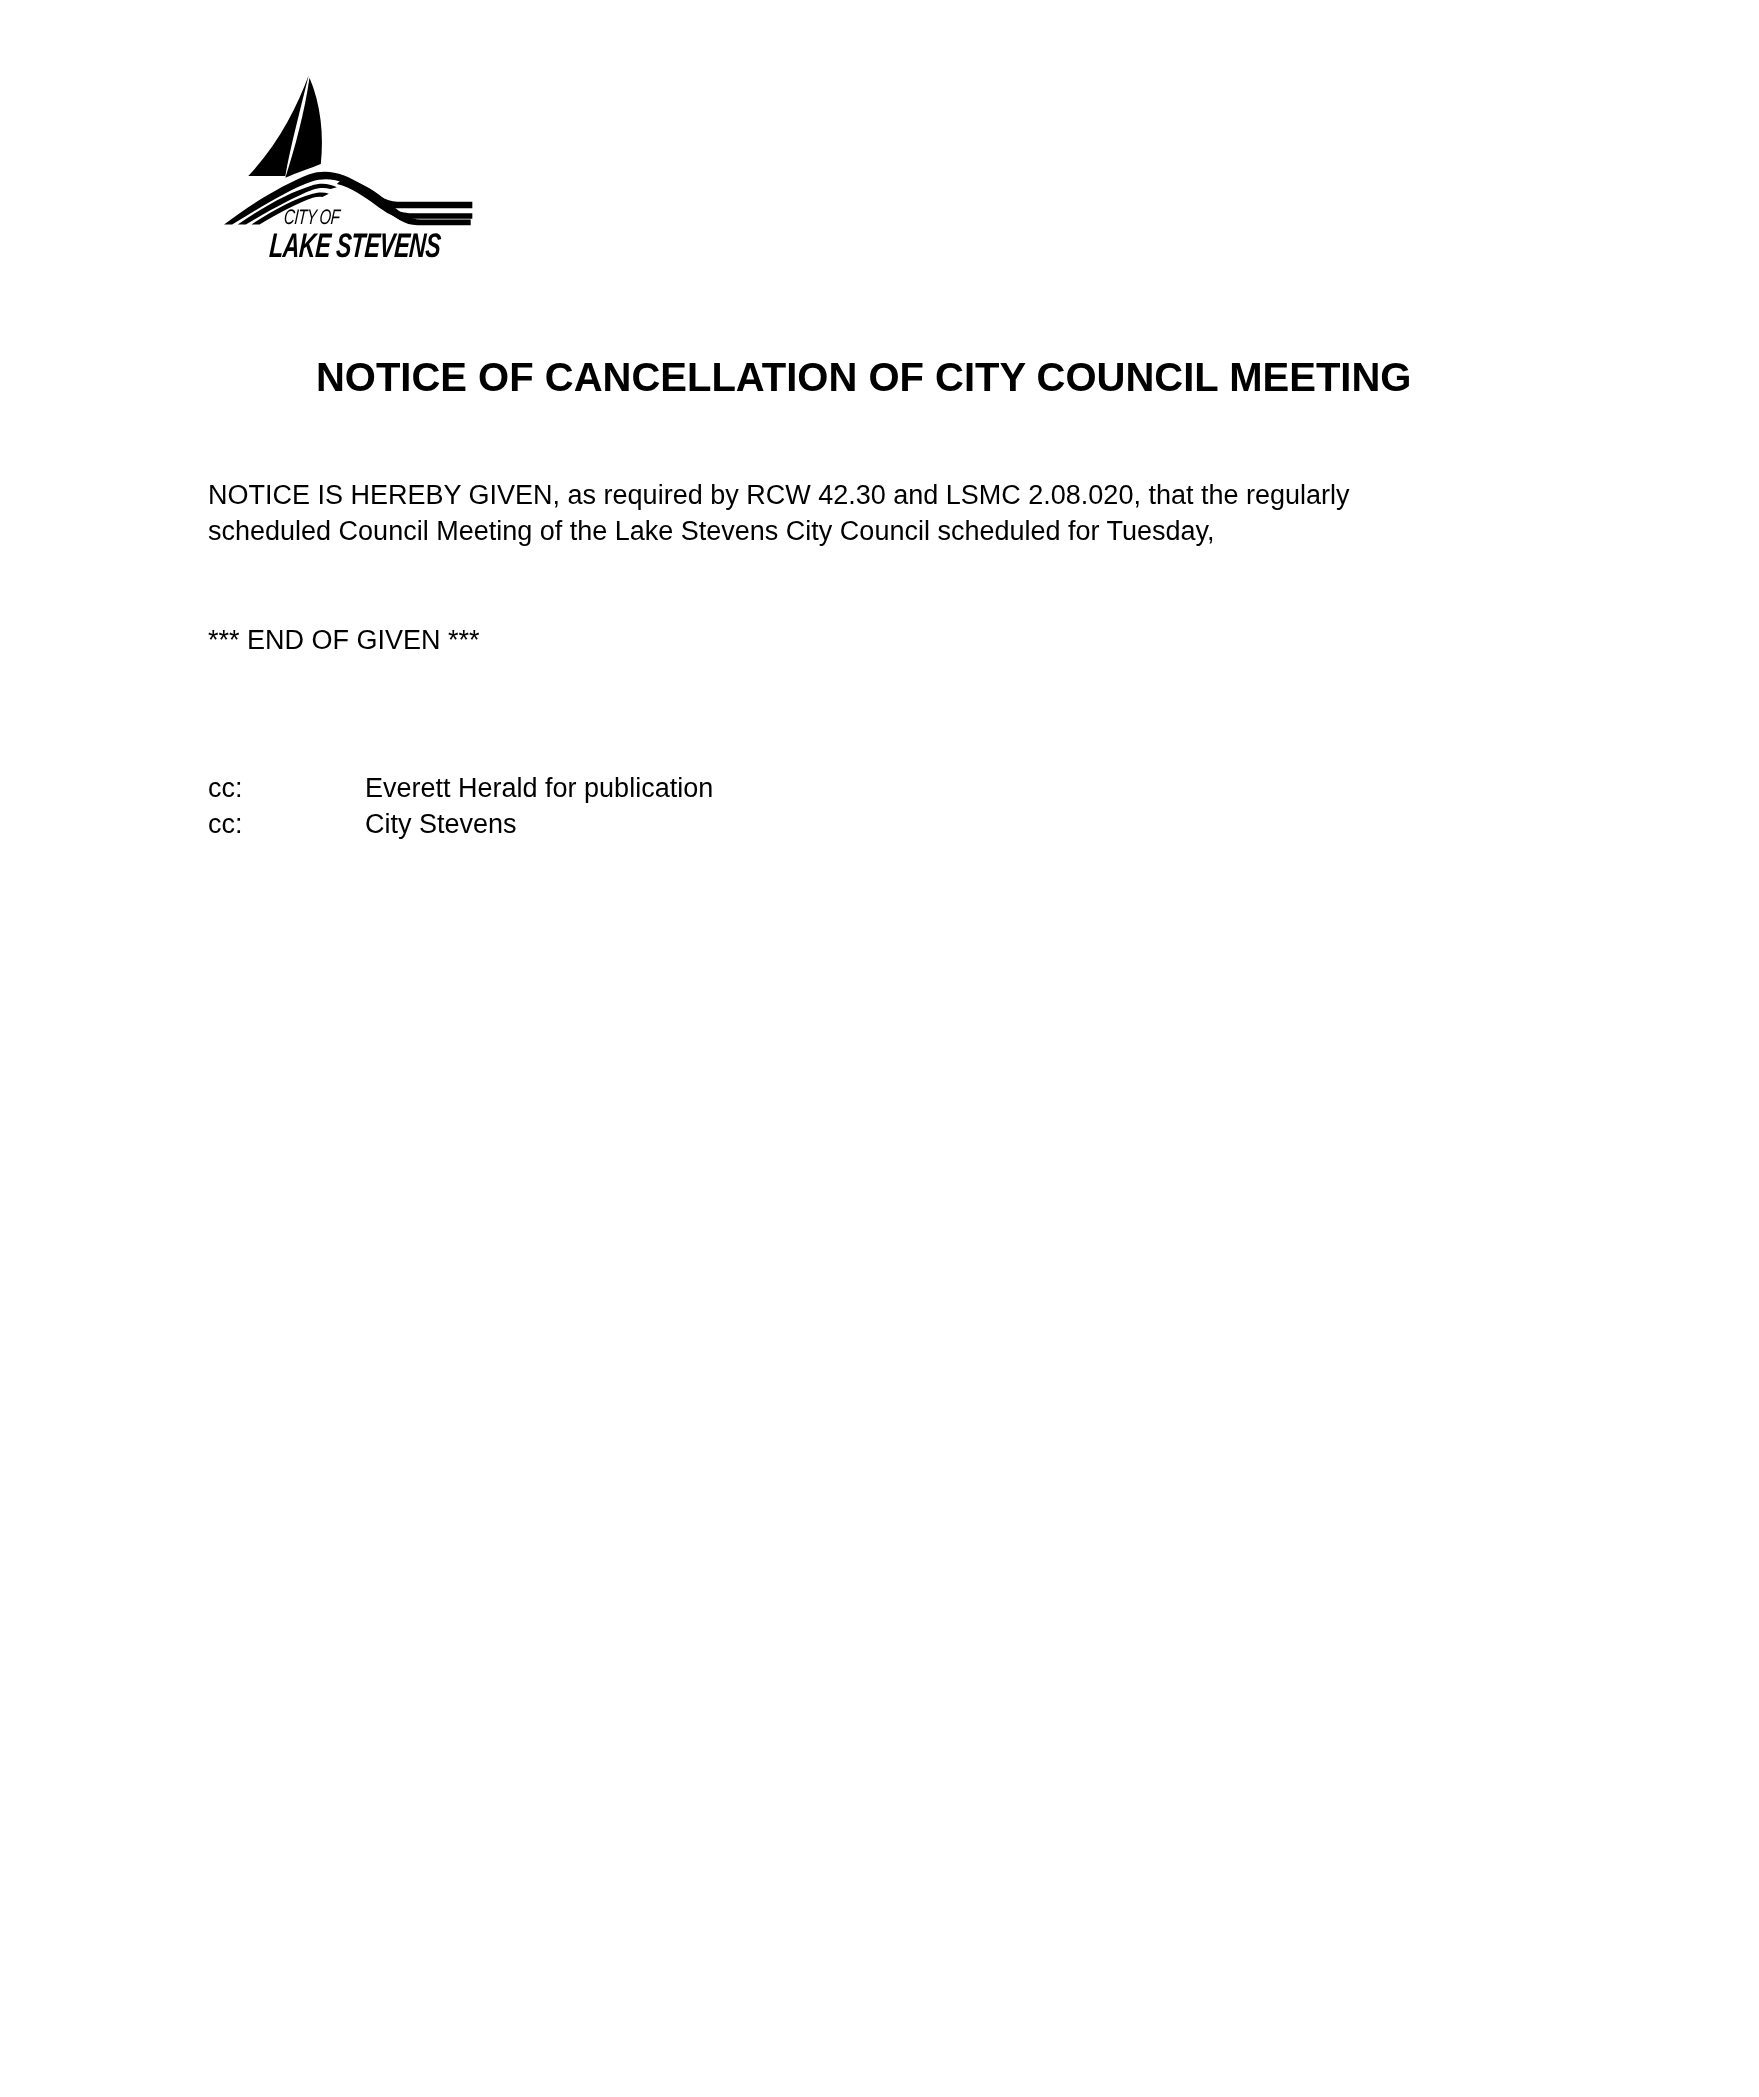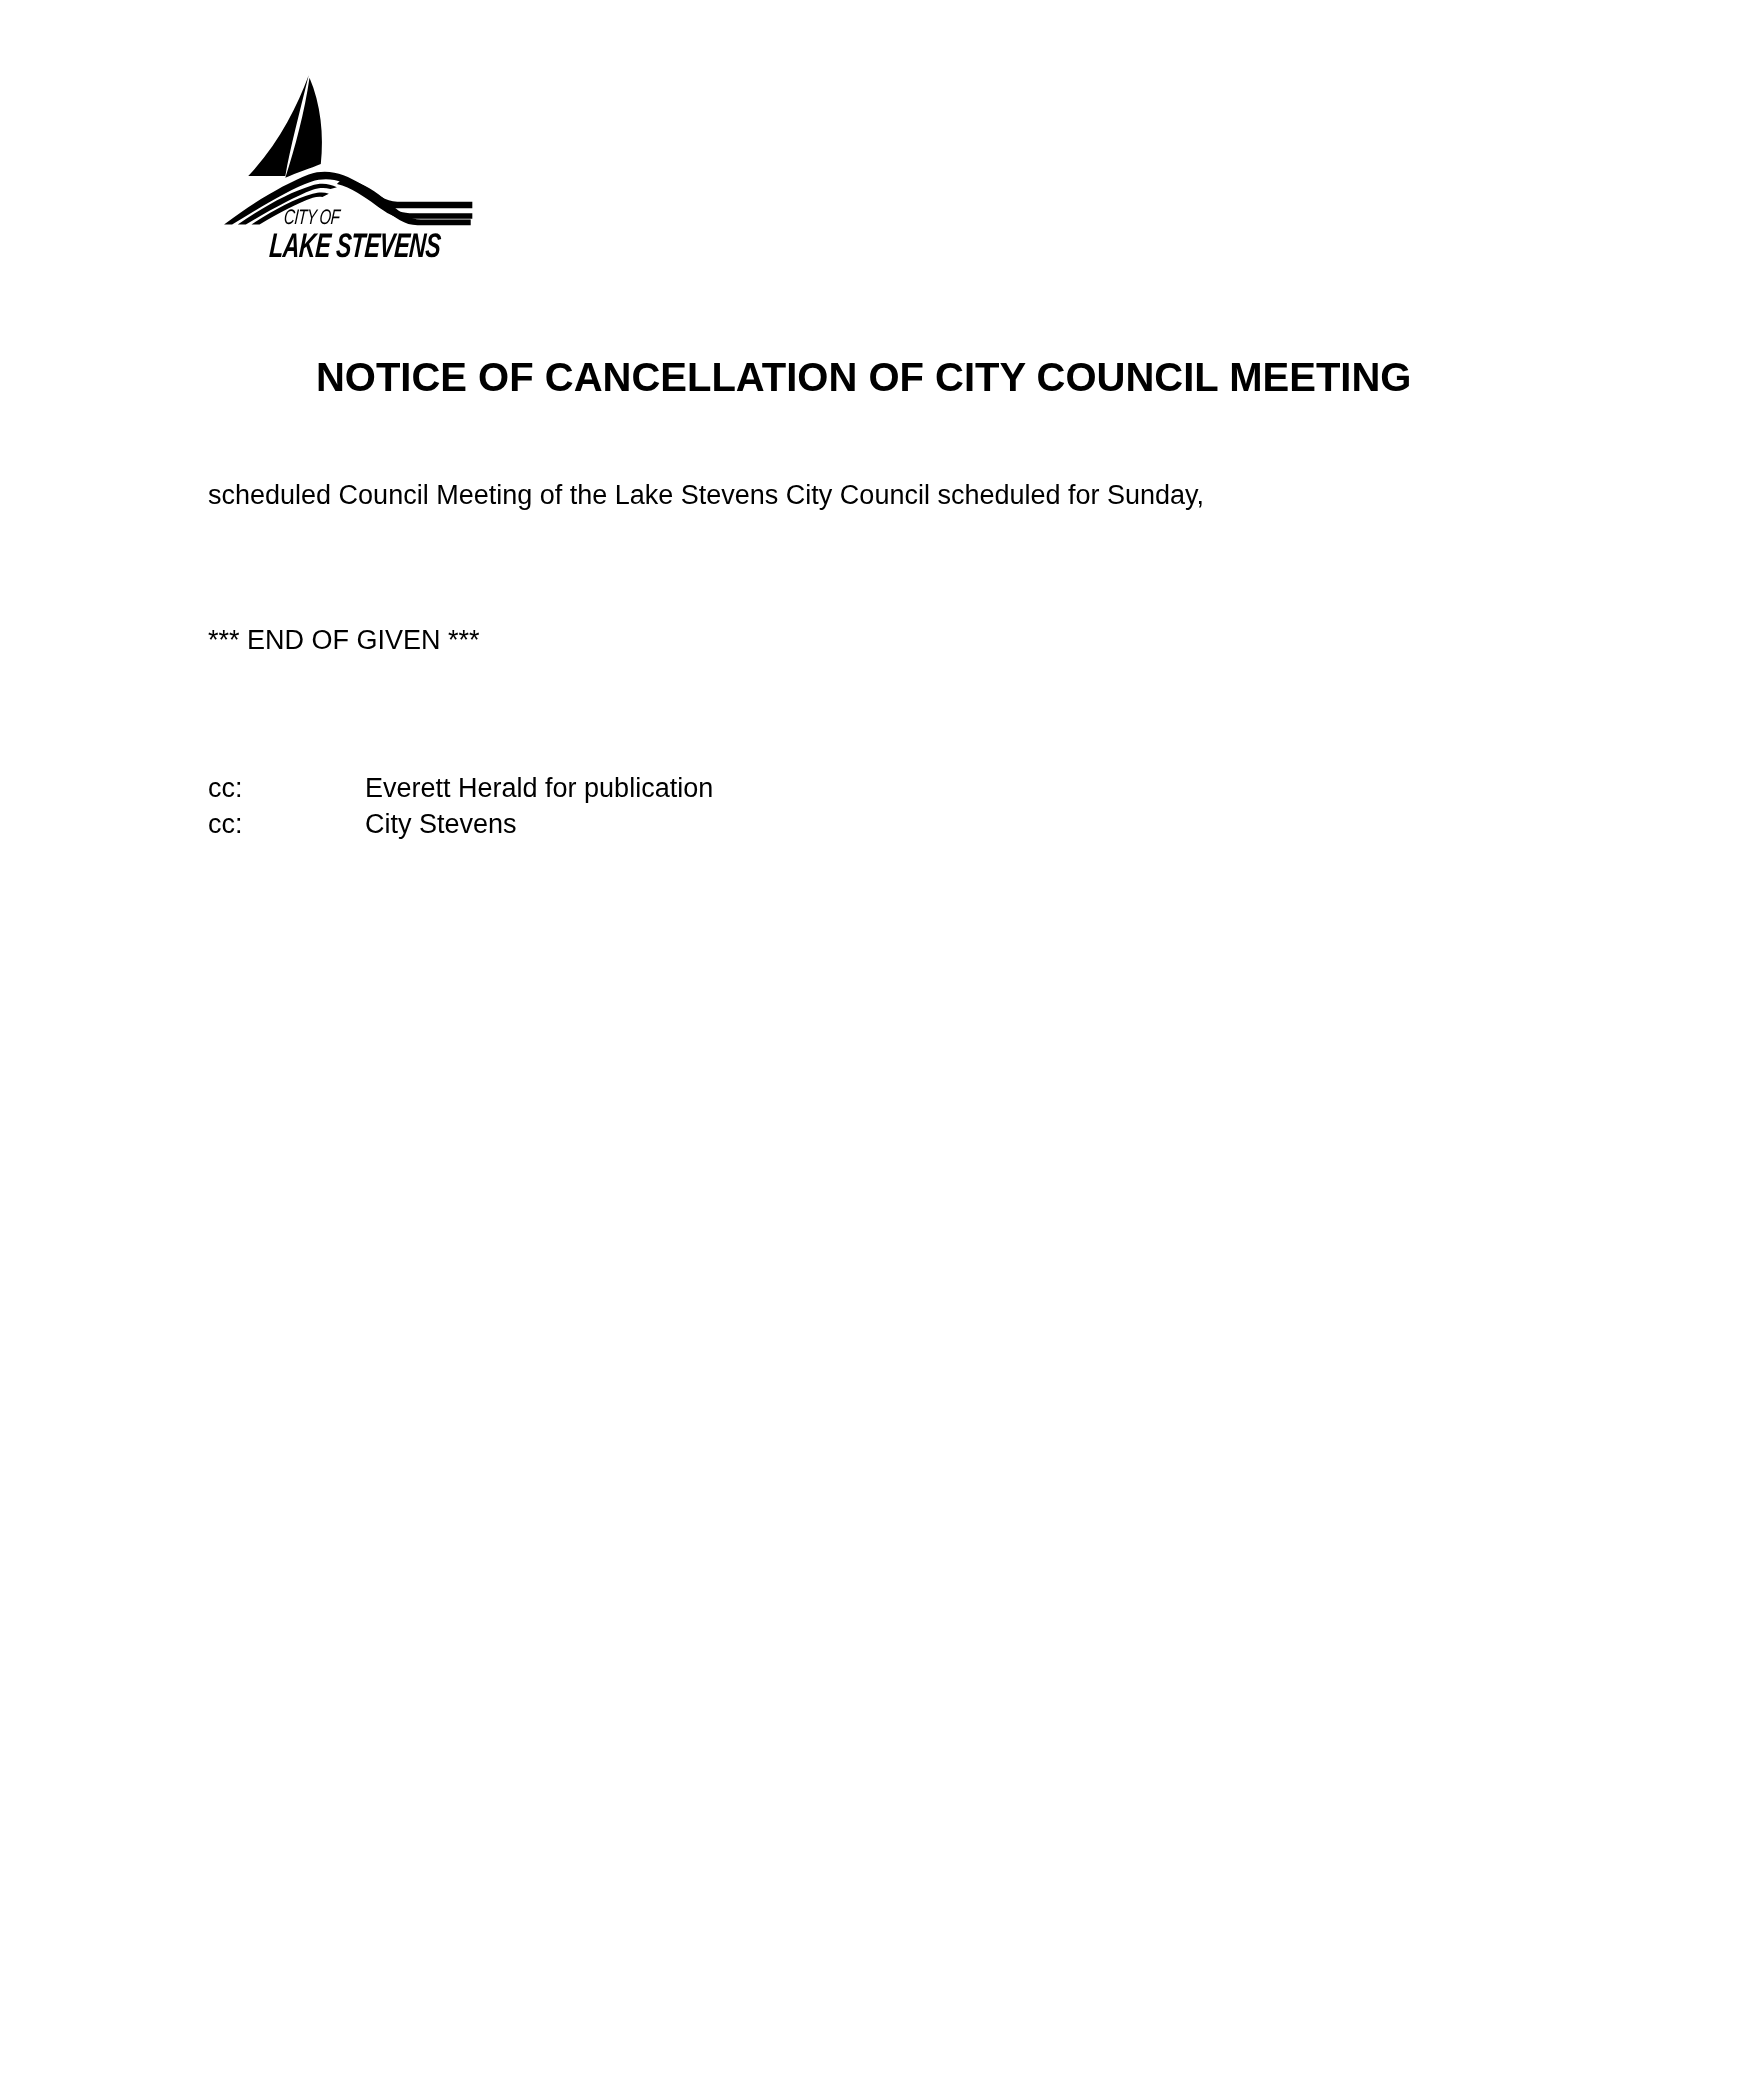--- a/index.html
+++ b/index.html
@@ -118,21 +118,22 @@
       <path d="M44 190 C 72 172, 98 158, 120 152 C 128 150, 134 150, 140 152 L 132 156 C 128 155, 124 156, 120 157 C 100 164, 78 176, 54 190 Z" fill="#000"></path>
       <path d="M170 136 C 190 142, 204 154, 218 166 C 230 176, 240 184, 254 184 L 316 184 L 316 191 L 250 191 C 234 191, 222 182, 208 170 C 196 160, 182 148, 164 140 Z" fill="#000"></path>
     </svg>
     <div class="logo-text logo-city">CITY OF</div>
     <div class="logo-text logo-name">LAKE STEVENS</div>
   </div>
 
   <h1 class="title" style="margin:0;">NOTICE OF CANCELLATION OF CITY COUNCIL MEETING</h1>
 
   <div class="body-para">
-    <span class="body-line">scheduled Council Meeting of the Lake Stevens City Council scheduled for Sunday,</span>
+    <span class="body-line">NOTICE IS HEREBY GIVEN, as required by RCW 42.30 and LSMC 2.08.020, that the regularly</span>
+    <span class="body-line">scheduled Council Meeting of the Lake Stevens City Council scheduled for Tuesday,</span>
   </div>
 
   <div class="end-notice">*** END OF GIVEN ***</div>
 
   <div class="distribution">
     <div class="dist-row">
       <span class="dist-label">cc:</span>
       <span class="dist-value">Everett Herald for publication</span>
     </div>
     <div class="dist-row">

